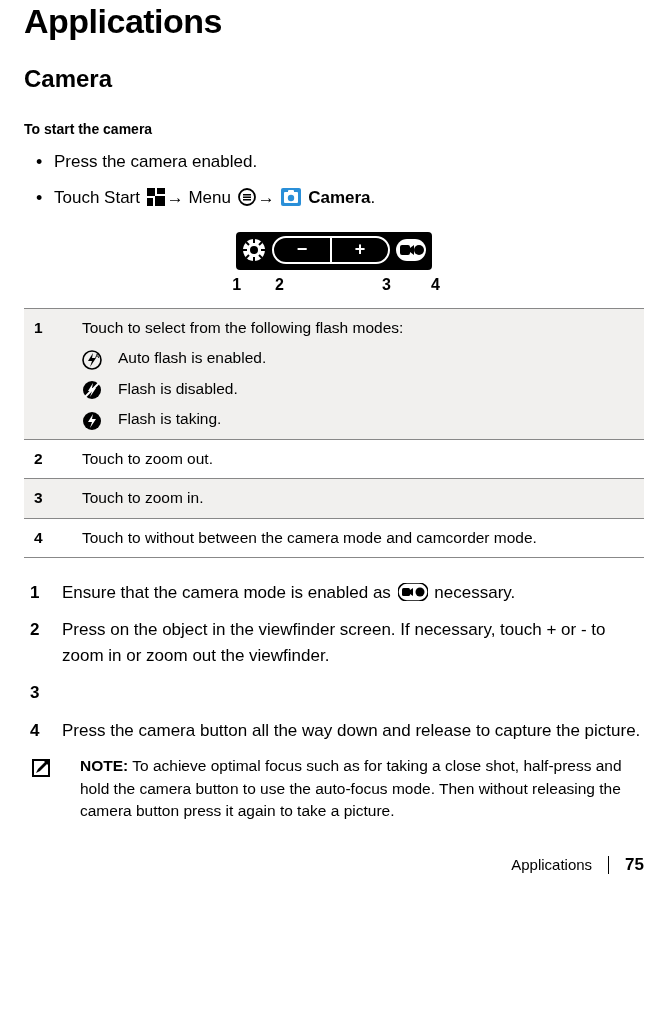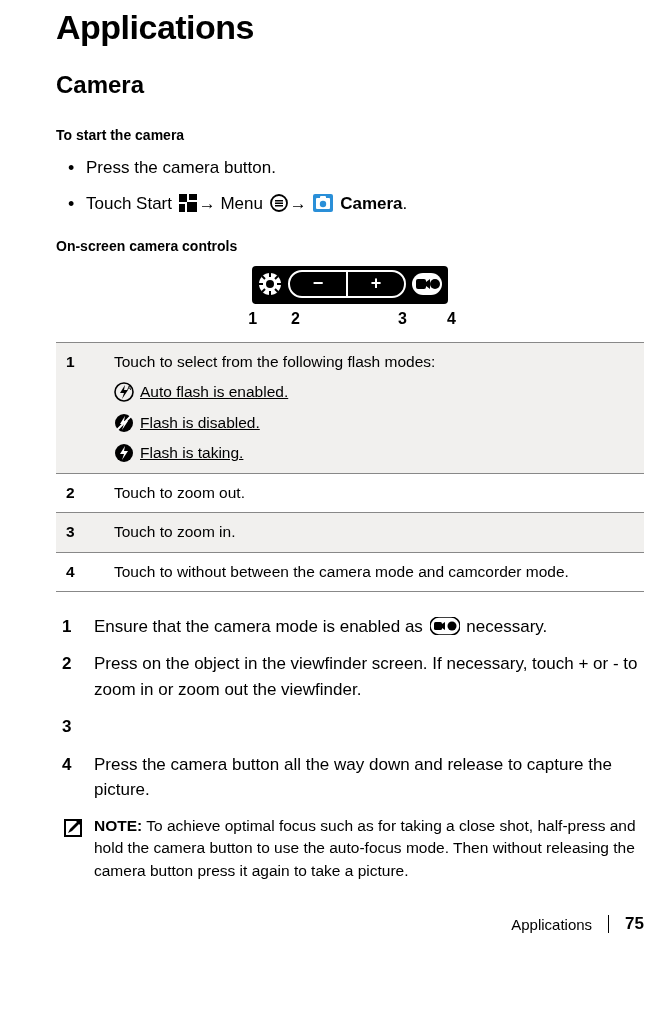--- a/index.html
+++ b/index.html
@@ -4,23 +4,22 @@
 <style>
   body {
     margin: 0;
     padding: 0;
     font-family: "Segoe UI", Arial, sans-serif;
     color: #000;
     background: #fff;
     width: 668px;
   }
   .page {
-    padding: 8px 24px 16px 24px;
+    padding: 2px 24px 16px 24px;
     box-sizing: border-box;
-    margin-left: 32px;
   }
   h1 {
     font-size: 34px;
     font-weight: 700;
     margin: 0 0 24px 0;
     letter-spacing: -0.5px;
   }
   h2 {
     font-size: 24px;
     font-weight: 700;
@@ -125,24 +124,23 @@
     line-height: 1.45;
   }
   table.controls tr.first-row td { border-top: 1px solid #888; background: #f1f0ee; }
   table.controls td.num {
     width: 36px;
     font-weight: 700;
     padding-left: 10px;
   }
   .flash-line {
     display: flex;
-    align-items: center;
-    gap: 6px;
+    align-items: flex-end;
+    gap: 16px;
     margin-top: 8px;
-    text-decoration: underline;
   }
   .flash-line svg { flex-shrink: 0; }
   .shade { background: #f1f0ee; }
 
   ol.steps {
     list-style: none;
     margin: 0;
     padding: 0 0 0 6px;
   }
   ol.steps li {
@@ -151,21 +149,21 @@
     font-size: 17px;
     line-height: 1.5;
     margin-bottom: 12px;
   }
   ol.steps li .snum {
     font-weight: 700;
     min-width: 18px;
   }
   .note {
     display: flex;
-    gap: 10px;
+    gap: 28px;
     font-size: 15.5px;
     line-height: 1.45;
     margin-top: 8px;
     padding-left: 6px;
   }
   .note svg { flex-shrink: 0; margin-top: 2px; }
   .note .ntext .nlabel { font-weight: 700; }
   .footer {
     display: flex;
     justify-content: flex-end;
@@ -190,21 +188,21 @@
 
 <div class="page">
 
   <h1>Applications</h1>
 
   <h2>Camera</h2>
 
   <h3>To start the camera</h3>
 
   <ul class="bullets">
-    <li>Press the camera button.</li>
+    <li>Press the camera enabled.</li>
     <li>
       <span>Touch Start </span><span class="inline-icon">
           <svg width="18" height="18" viewBox="0 0 18 18">
             <rect x="0" y="0" width="8" height="8" fill="#000"></rect>
             <rect x="10" y="0" width="8" height="6" fill="#000"></rect>
             <rect x="0" y="10" width="6" height="8" fill="#000"></rect>
             <rect x="8" y="8" width="10" height="10" fill="#000"></rect>
           </svg>
         </span><span class="arrow-glyph">→</span><span> Menu </span><span class="inline-icon">
           <svg width="18" height="18" viewBox="0 0 18 18">
@@ -217,21 +215,20 @@
           <svg width="20" height="18" viewBox="0 0 20 18">
             <rect x="0" y="0" width="20" height="18" rx="2" fill="#2a8fd8"></rect>
             <rect x="3" y="4" width="14" height="11" rx="1" fill="#fff"></rect>
             <rect x="7" y="2" width="6" height="3" rx="1" fill="#fff"></rect>
             <circle cx="10" cy="10" r="3.2" fill="#2a8fd8"></circle>
           </svg>
         </span><span class="bold"> Camera</span><span>.</span>
     </li>
   </ul>
 
-  <h3>On-screen camera controls</h3>
 
   <div class="controls-figure">
     <div class="ctrl-bar">
       <div class="ctrl-inner">
         <span class="round-icon">
           <svg width="24" height="24" viewBox="0 0 24 24">
               <circle cx="12" cy="12" r="11" fill="#fff"></circle>
               <circle cx="12" cy="12" r="4" fill="#000"></circle>
               <g stroke="#000" stroke-width="2">
                 <line x1="12" y1="1" x2="12" y2="5"></line>

